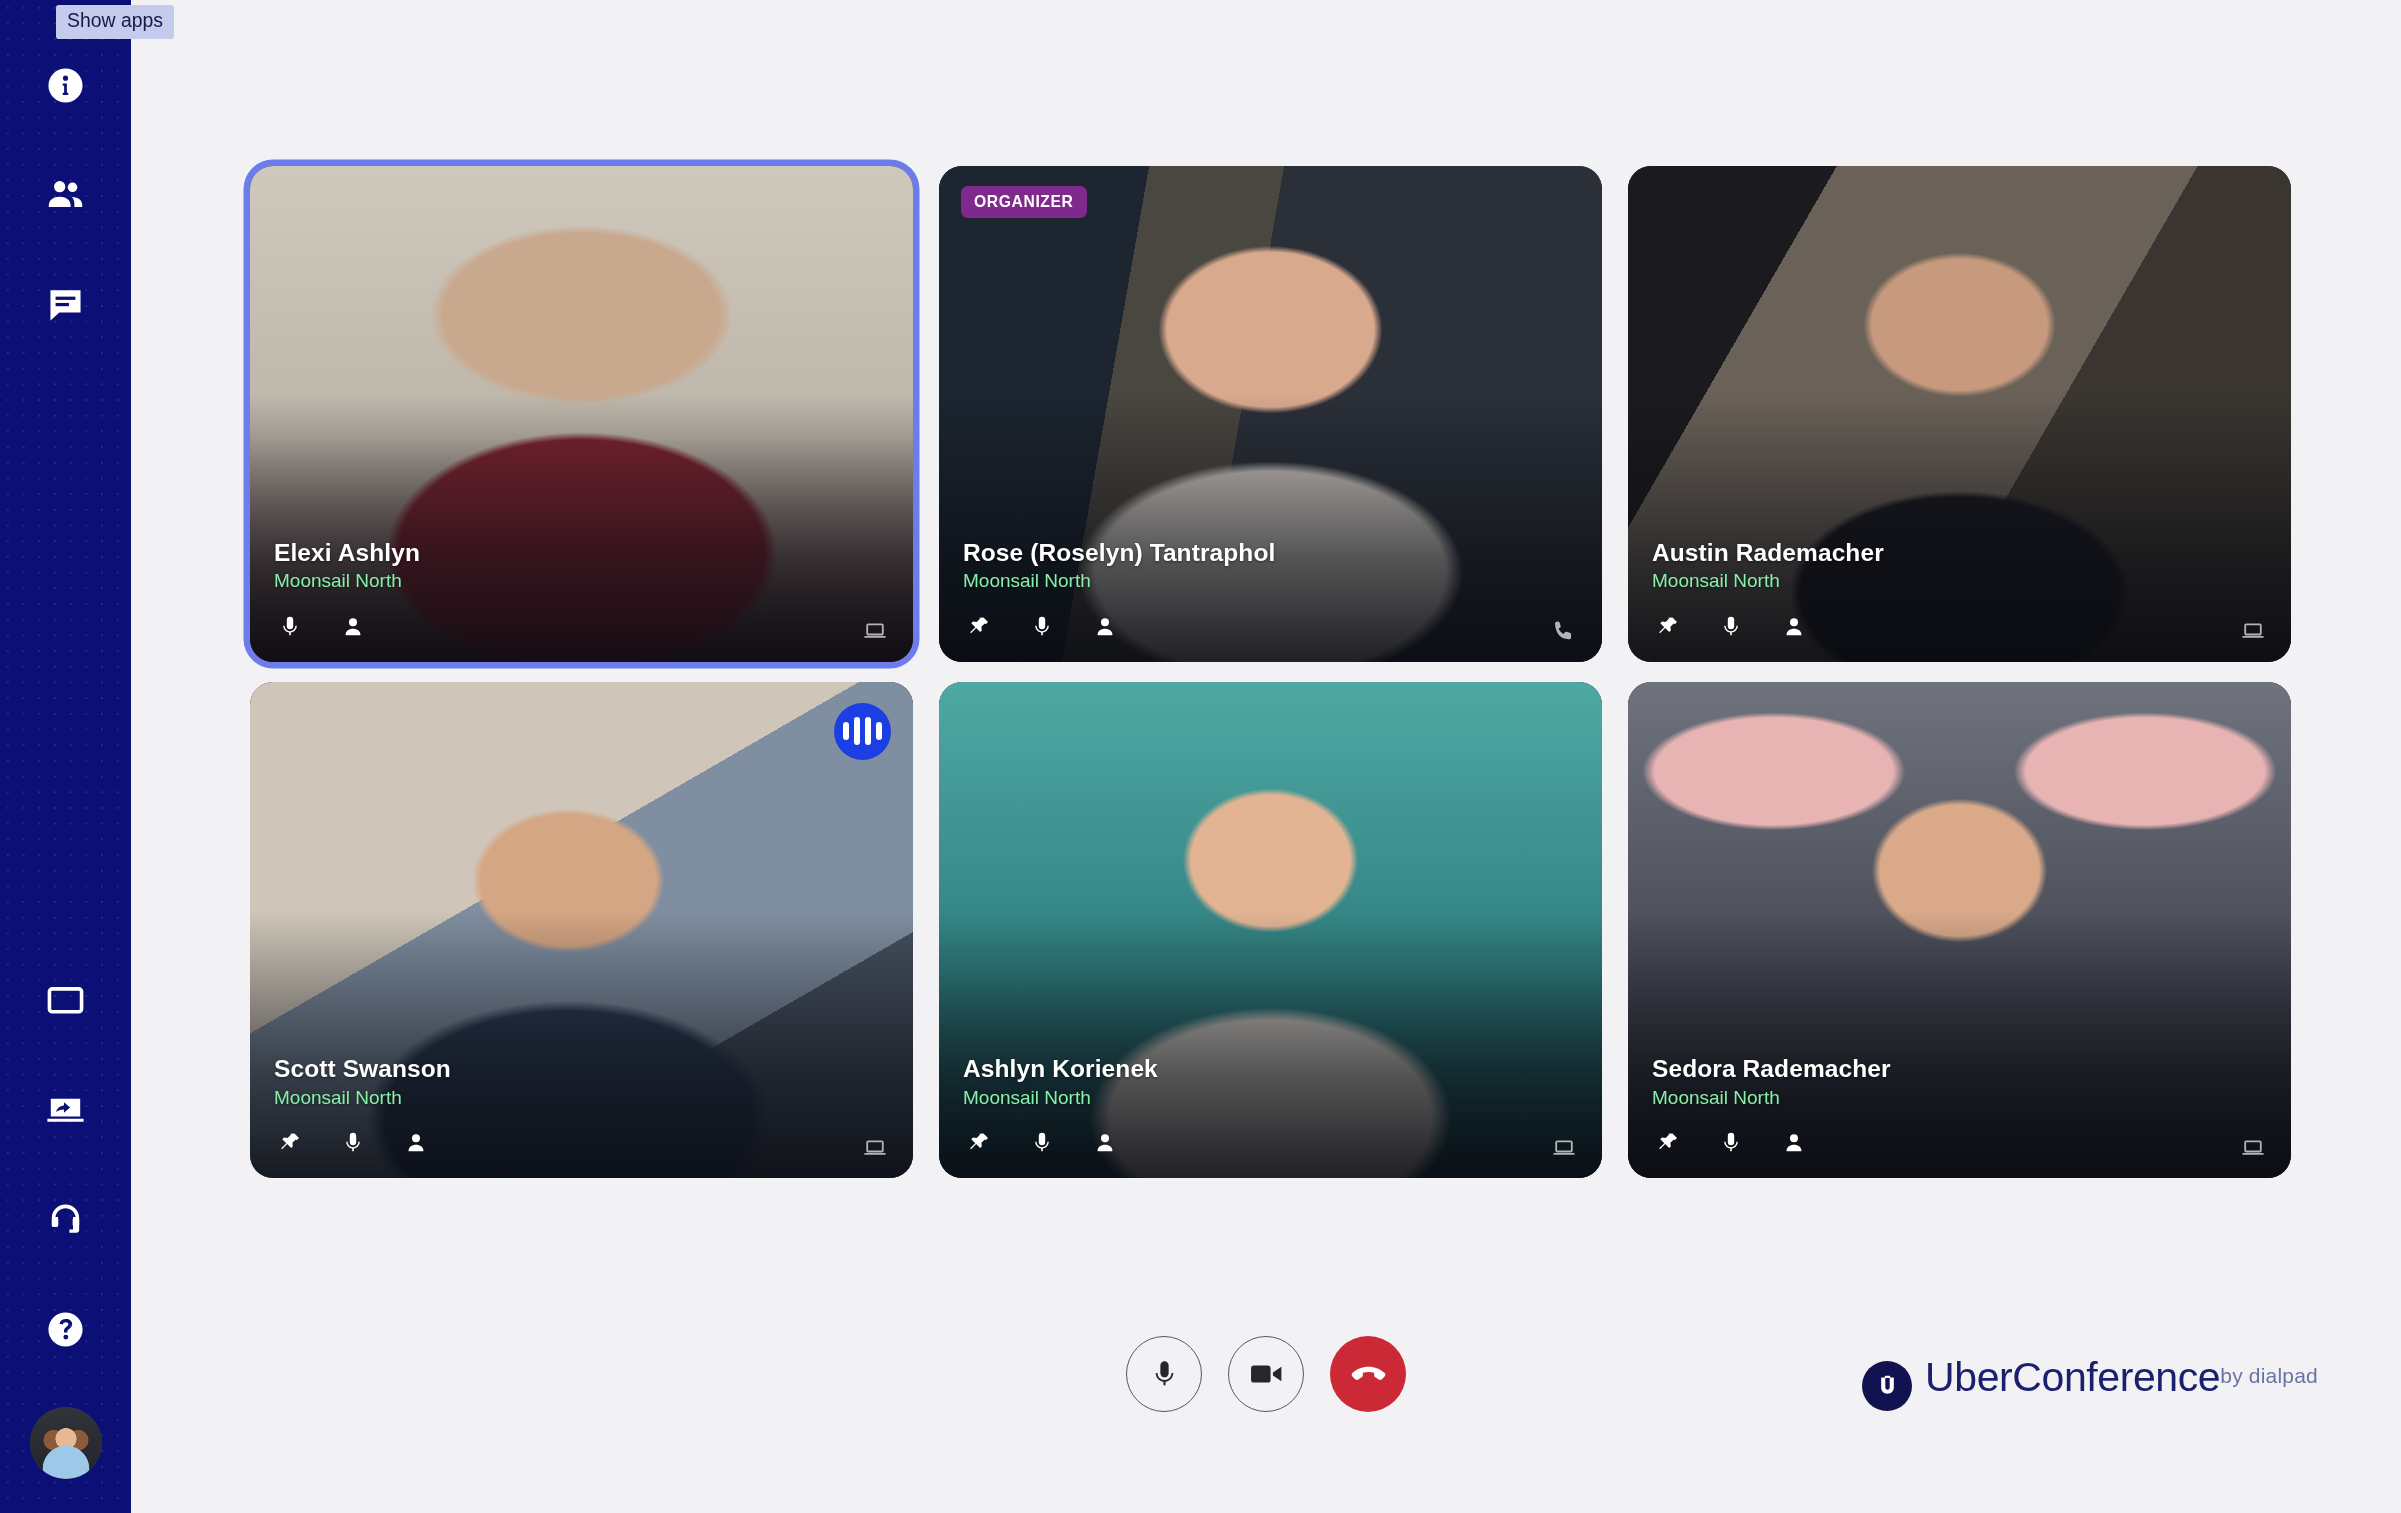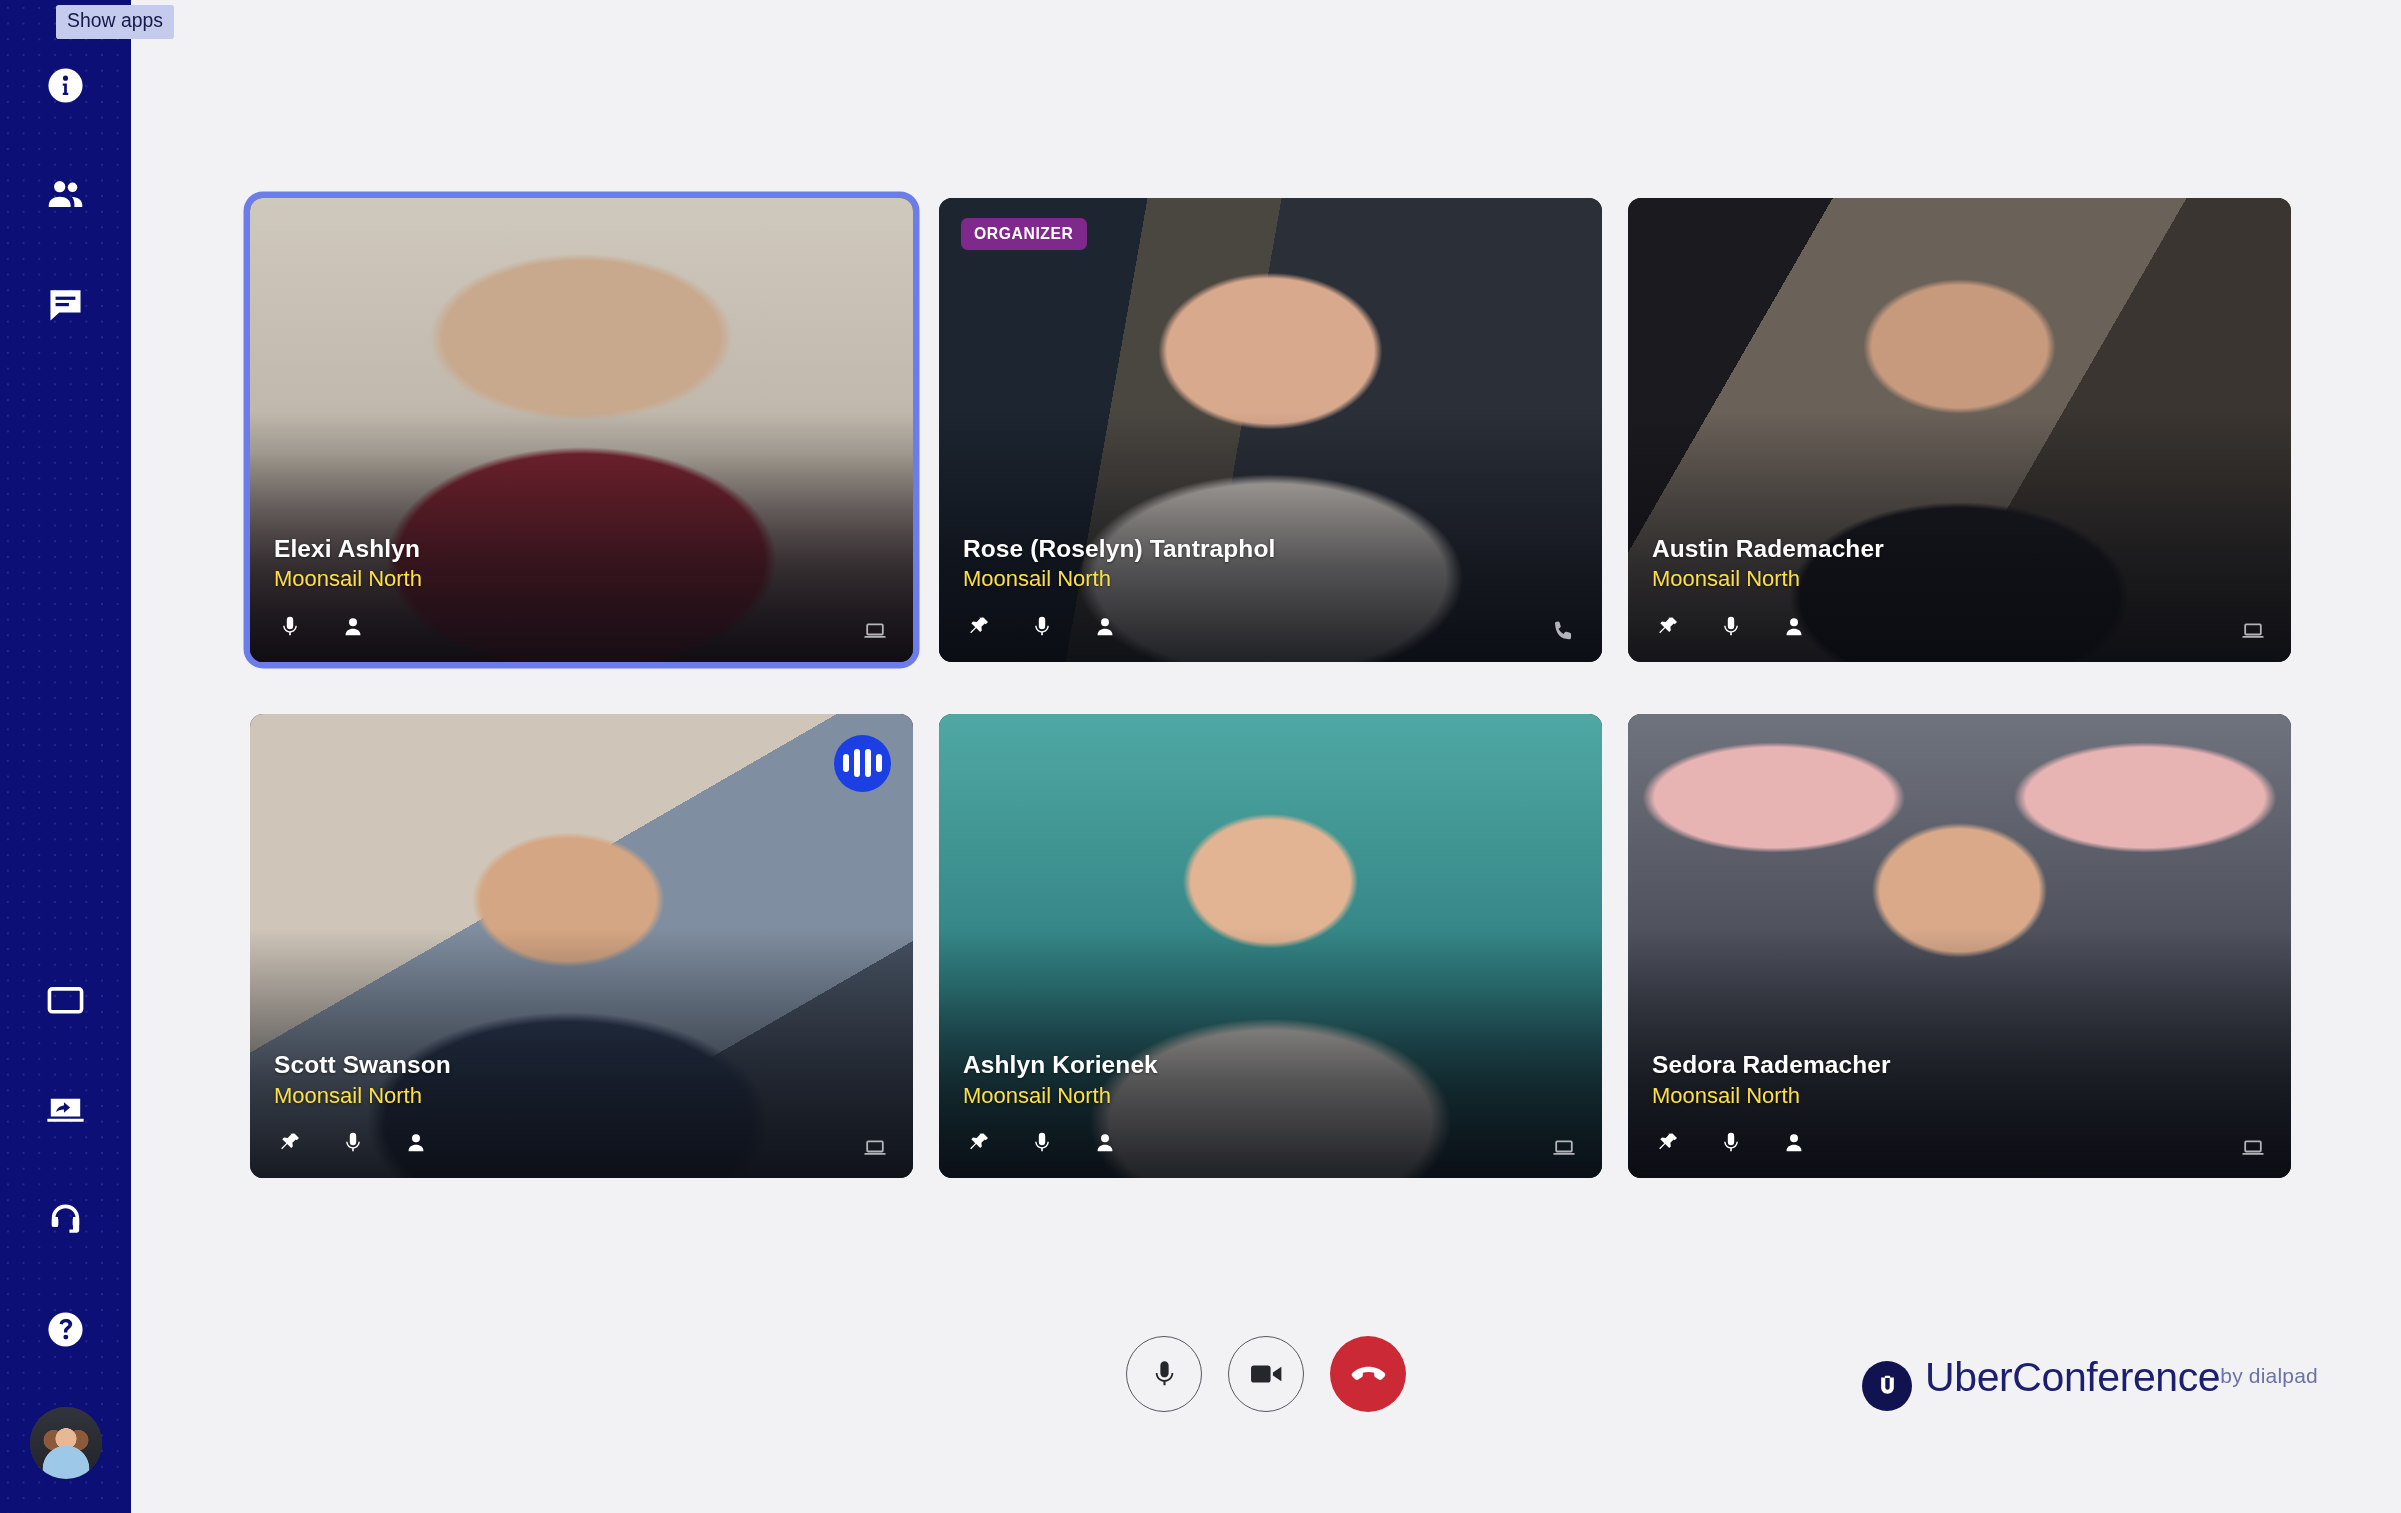--- a/index.html
+++ b/index.html
@@ -91,25 +91,24 @@
     top: 166px;
     width: 2046px;
     display: grid;
     grid-template-columns: repeat(3, 663px);
     grid-template-rows: repeat(2, 496px);
     gap: 20.3px 26px;
   }
 
   .tile {
     position: relative;
-    border-radius: 13px;
+    border-radius: 23px;
     overflow: hidden;
     background: #20232b;
     cursor: pointer;
-    margin-top: 32px;
   }
   .tile.selected {
     box-shadow: 0 0 0 6.5px #6c7deb;
   }
 
   .vid { position: absolute; inset: 0; }
 
   
   .v-elexi {
     background:
@@ -161,22 +160,22 @@
   }
   .tile-name {
     color: #fff;
     font-size: 24.5px;
     font-weight: bold;
     letter-spacing: 0.1px;
     line-height: 1.18;
     text-shadow: 0 0.9px 2.8px rgba(0,0,0,.5);
   }
   .tile-org {
-    color: #fde047;
-    font-size: 22px;
+    color: #86efac;
+    font-size: 19px;
     font-weight: normal;
     line-height: 1.3;
     margin-top: 1.8px;
     text-shadow: 0 0.9px 2.8px rgba(0,0,0,.5);
   }
 
   .tile-actions {
     position: absolute;
     left: 26px;
     bottom: 14.8px;

